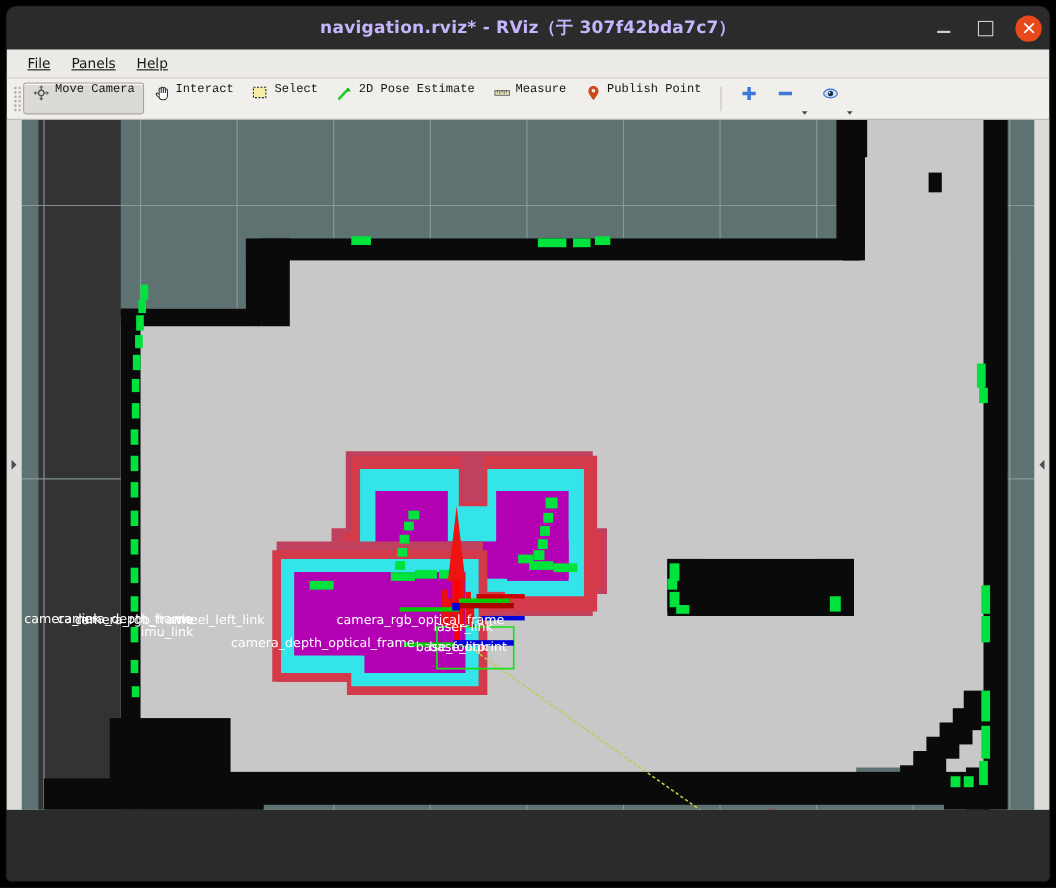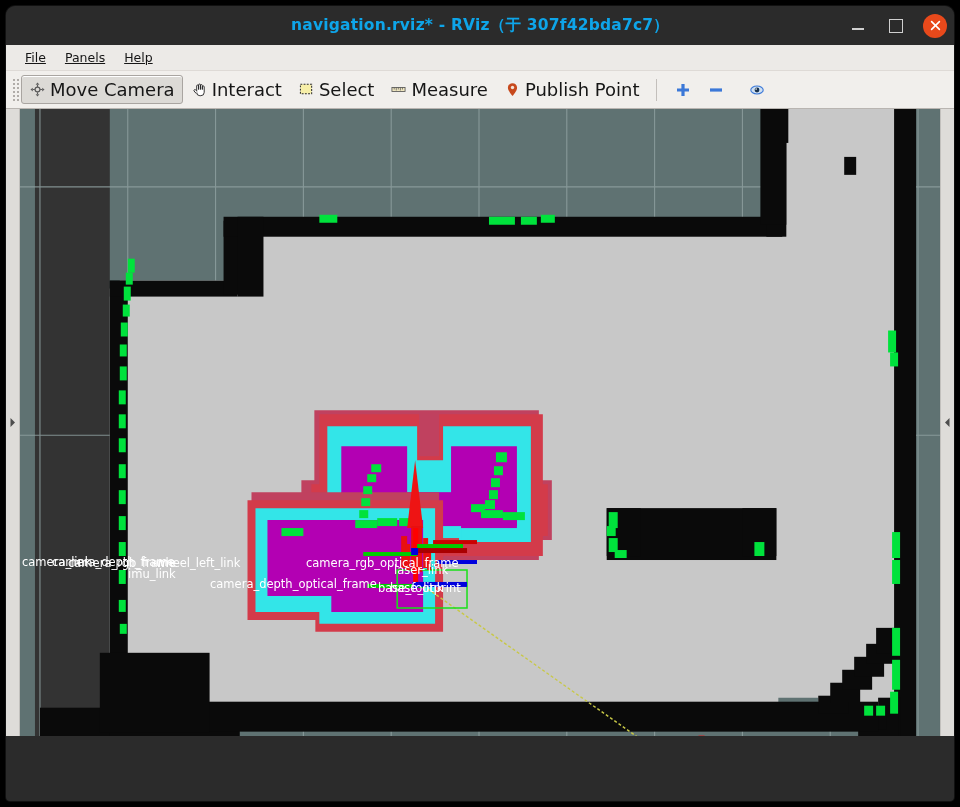--- a/index.html
+++ b/index.html
@@ -5,21 +5,21 @@
   html,body{margin:0;padding:0;background:#1a1a1a;}
   body{font-family:"DejaVu Sans","Liberation Sans",sans-serif;}
   #app{position:relative;width:960px;height:807px;overflow:hidden;background:#000;}
 
   
   .win{position:absolute;left:6px;top:6px;width:948px;height:795px;
        background:#2b2b2b;border-radius:9px 9px 4px 4px;overflow:hidden;
        box-shadow:0 0 0 1px #111;}
   .titlebar{position:relative;height:39px;background:#2b2b2b;border-radius:9px 9px 0 0;}
   .title-text{position:absolute;left:0;right:0;top:9px;text-align:center;
-      color:#0ea5e9;font-size:15.5px;font-weight:bold;letter-spacing:.2px;}
+      color:#c4b5fd;font-size:15.5px;font-weight:bold;letter-spacing:.2px;}
   .win-btns{position:absolute;right:7px;top:0;height:39px;display:flex;align-items:center;gap:16px;}
   .wb{width:22px;height:22px;display:flex;align-items:center;justify-content:center;
       color:#d8d8d8;font-size:14px;cursor:default;}
   .wb.min::before{content:"";display:block;width:12px;height:2px;background:#d0d0d0;margin-top:7px;}
   .wb.max::before{content:"";display:block;width:12px;height:12px;border:1.6px solid #d0d0d0;}
   .wb.close{width:24px;height:24px;border-radius:50%;background:#e8491b;color:#fff;
       font-size:15px;line-height:1;font-weight:300;}
   .wb.close svg{display:block}
 
   
@@ -27,22 +27,22 @@
            padding-left:11px;gap:3px;border-bottom:1px solid #dedad6;}
   .menu-item{font-size:12.5px;color:#161616;padding:3px 8px;border-radius:2px;cursor:default;}
   .menu-item u{text-decoration:underline;}
 
   
   .toolbar{position:relative;height:37px;background:#f1efec;display:flex;align-items:center;
            padding-left:6px;border-bottom:1px solid #b9b5b1;}
   .grip{width:7px;height:24px;margin-right:2px;
         background-image:radial-gradient(circle,#b0aca8 1px,transparent 1.2px);
         background-size:4px 4px;}
-  .tbtn{display:flex;align-items:center;gap:4px;height:27px;padding:0 7px;border-radius:3px;
-        font-size:18px;color:#161616;cursor:default;border:1px solid transparent;white-space:nowrap;}
+  .tbtn{display:flex;gap:4px;height:27px;padding:0 7px;border-radius:3px;
+        font-size:11px;color:#161616;cursor:default;border:1px solid transparent;white-space:nowrap;font-family:Liberation Mono, monospace;}
   .tbtn.active{background:#dcdad6;border:1px solid #a9a5a1;box-shadow:inset 0 1px 0 #fff;}
   .tsep{width:1px;height:22px;background:#c3bfbb;margin:0 9px;}
   .ico{width:17px;height:17px;display:flex;align-items:center;justify-content:center;flex:0 0 17px;}
   .ico svg{display:block;}
   .caret{width:7px;height:7px;margin-left:1px;align-self:flex-end;margin-bottom:-2px;}
 
   
   .render-wrap{position:relative;height:627px;background:#d7d5d2;display:flex;}
   .splitter{width:13px;background:#dedcd9;display:flex;align-items:center;justify-content:center;
             flex:0 0 13px;cursor:col-resize;border-right:1px solid #c2c0bd;}
@@ -118,20 +118,29 @@
 
       <div class="tbtn">
         <span class="ico">
           <svg width="15" height="15" viewBox="0 0 16 16">
             <rect x="1.5" y="2.5" width="12" height="10" fill="#f7efa8" stroke="#2b2b2b" stroke-width="1.1" stroke-dasharray="2 1.4"></rect>
           </svg>
         </span>
         <span>Select</span>
       </div>
 
+      <div class="tbtn">
+        <span class="ico">
+          <svg width="15" height="15" viewBox="0 0 16 16">
+            <path d="M2.5 13.5 L11 4.5" stroke="#22cc22" stroke-width="2.6" stroke-linecap="round"></path>
+            <path d="M10 2.5 L14 6.3 L10.5 6.6 Z" fill="#1aa81a"></path>
+          </svg>
+        </span>
+        <span>2D Pose Estimate</span>
+      </div>
 
 
       <div class="tbtn">
         <span class="ico">
           <svg width="15" height="15" viewBox="0 0 16 16">
             <rect x="1" y="5.8" width="14" height="4.4" fill="#efe6bf" stroke="#555" stroke-width=".9"></rect>
             <path d="M3.4 5.8 V8 M5.6 5.8 V9 M7.8 5.8 V8 M10 5.8 V9 M12.2 5.8 V8" stroke="#555" stroke-width=".8"></path>
           </svg>
         </span>
         <span>Measure</span>

